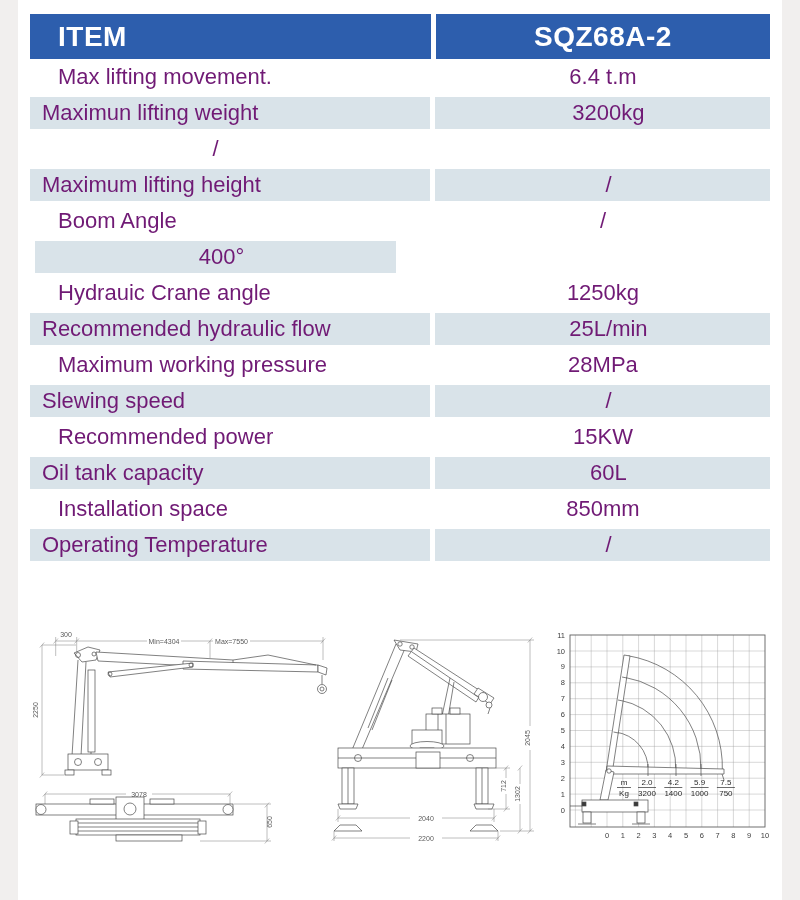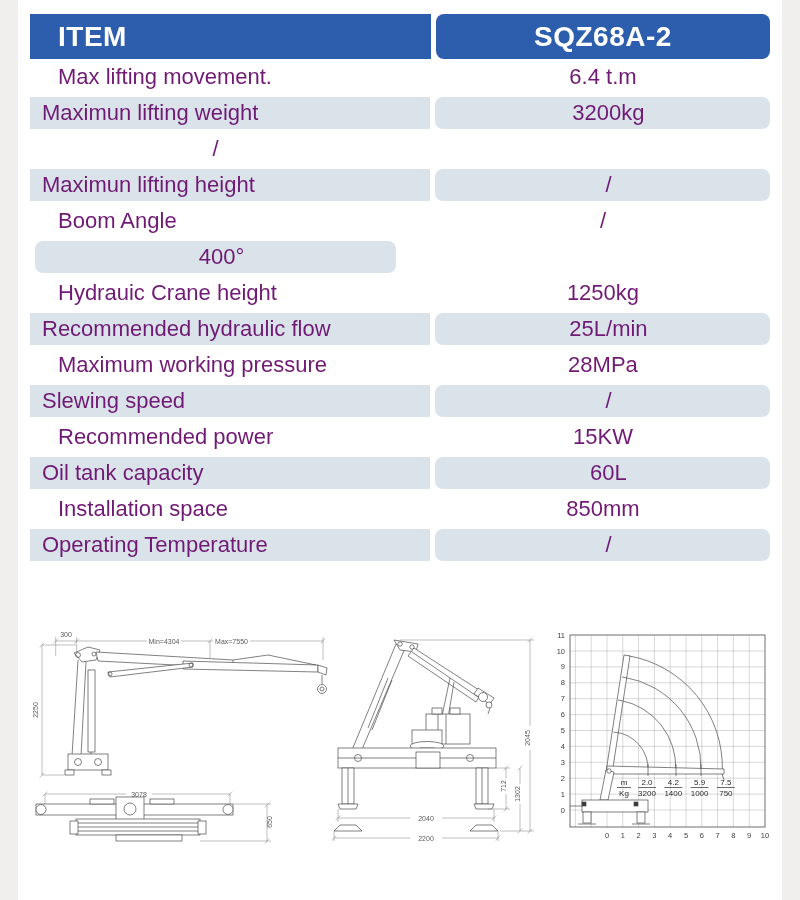--- a/index.html
+++ b/index.html
@@ -11,21 +11,21 @@
   }
   .content{
     position:absolute;left:18px;top:0;width:764px;height:900px;
     background:#ffffff;
   }
   
   .spec-table{position:absolute;left:12px;top:14px;width:740px;}
   .thead{display:flex;height:45px;}
   .cell{box-sizing:border-box;}
   .c1{width:431px;}
-  .c2{width:361px;margin-left:5px;border-radius:8px;}
+  .c2{width:361px;margin-left:5px;}
   .hcell{
     background:#2d5ead;color:#ffffff;font-weight:bold;font-size:28px;
     display:flex;align-items:center;letter-spacing:0.5px;
   }
   .c1.hcell{padding-left:28px;}
   .c2.hcell{justify-content:center;}
   .trow{display:flex;height:36px;font-size:22px;color:#701a75;box-sizing:border-box;}
   .trow .cell{display:flex;align-items:center;}
   .trow .c1{padding-left:28px;}
   .trow .c2{justify-content:center;}
@@ -63,32 +63,32 @@
           <div class="cell c2">6.4 t.m</div>
         </div>
         <div class="trow alt">
           <div class="cell c1">Maximun lifting weight</div>
           <div class="cell c2">3200kg</div>
         </div>
         <div class="trow">
           <div class="cell c2">/</div>
         </div>
         <div class="trow alt">
-          <div class="cell c1">Maximun lifting height</div>
+          <div class="cell c1">Maximum lifting height</div>
           <div class="cell c2">/</div>
         </div>
         <div class="trow">
           <div class="cell c1">Boom Angle</div>
           <div class="cell c2">/</div>
         </div>
         <div class="trow alt">
           <div class="cell c2">400°</div>
         </div>
         <div class="trow">
-          <div class="cell c1">Hydrauic Crane height</div>
+          <div class="cell c1">Hydrauic Crane angle</div>
           <div class="cell c2">1250kg</div>
         </div>
         <div class="trow alt">
           <div class="cell c1">Recommended hydraulic flow</div>
           <div class="cell c2">25L/min</div>
         </div>
         <div class="trow">
           <div class="cell c1">Maximum working pressure</div>
           <div class="cell c2">28MPa</div>
         </div>

